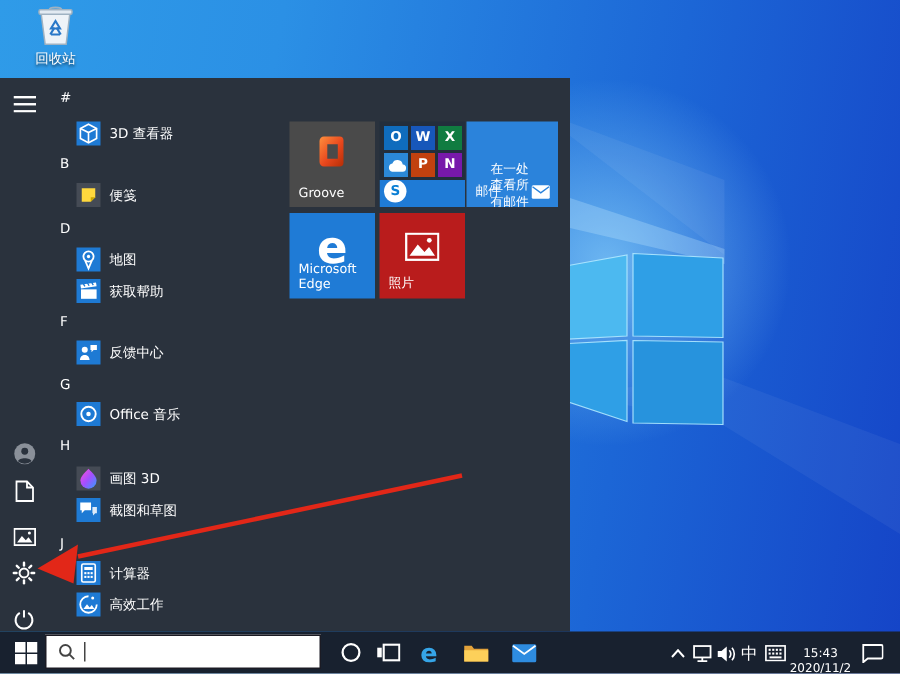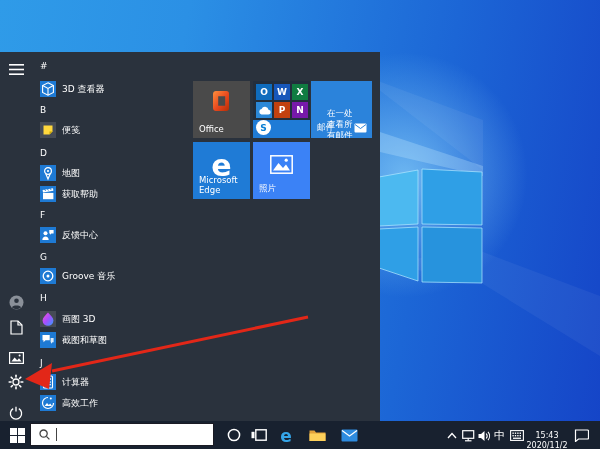--- a/index.html
+++ b/index.html
@@ -13,38 +13,38 @@
 
   
   .recycle{position:absolute;left:14px;top:2px;width:46px;text-align:center;}
   .recycle .ric{width:26px;height:30px;margin:0 auto;}
   .recycle .rlabel{margin-top:1px;font-size:9px;color:#fff;text-shadow:0 1px 2px rgba(0,0,0,.65);}
 
   
   .start-menu{position:absolute;left:0;top:52px;width:380px;height:369px;background:#2a323d;}
   .rail-item{position:absolute;left:7px;width:18px;height:18px;display:flex;align-items:center;justify-content:center;}
   .applist-header{position:absolute;left:40px;font-size:9px;color:#fff;height:12px;line-height:12px;}
-  .app-row{position:absolute;left:40px;display:flex;align-items:center;gap:6px;}
+  .app-row{position:absolute;left:51px;display:flex;align-items:center;gap:6px;}
   .app-ico{width:16px;height:16px;flex:0 0 16px;}
   .app-label{font-size:9px;color:#fff;white-space:nowrap;}
 
   
   .tile-group-title{position:absolute;left:193px;top:52px;font-size:9px;color:#fff;}
   .tile{position:absolute;color:#fff;overflow:hidden;}
   .tile .tlabel{position:absolute;left:6px;bottom:4px;font-size:8.5px;}
   .tile-office{left:193px;top:29px;width:57px;height:57px;background:#4a4a4a;}
   .tile-folder{left:253px;top:29px;width:57px;height:57px;background:#232e3c;}
   .tile-folder .skype-strip{position:absolute;left:0;bottom:0;width:57px;height:18px;background:#1f7bd6;}
   .folder-grid{position:absolute;left:3px;top:3px;width:54px;}
   .mini{position:absolute;width:16px;height:16px;display:flex;align-items:center;justify-content:center;font-size:9px;font-weight:bold;color:#fff;}
   .tile-mail{left:311px;top:29px;width:61px;height:57px;background:#2b83db;}
   .tile-mail .headline{margin-top:27px;font-size:8.5px;line-height:11px;padding:0 16px;}
   .tile-mail .mrow{position:absolute;left:6px;right:5px;bottom:4px;display:flex;align-items:center;justify-content:space-between;font-size:8.5px;}
   .tile-edge{left:193px;top:90px;width:57px;height:57px;background:#1f7bd6;}
-  .tile-photos{left:253px;top:90px;width:57px;height:57px;background:#3b82f6;}
+  .tile-photos{left:253px;top:90px;width:57px;height:57px;background:#b91c1c;}
   .edge-e{position:absolute;left:0;right:0;top:6px;text-align:center;font-size:30px;font-weight:bold;color:#fff;font-family:"DejaVu Sans",sans-serif;}
   .photos-ico{position:absolute;left:17px;top:13px;}
   .office-logo{position:absolute;left:17px;top:9px;}
 
   
   .taskbar{position:absolute;left:0;top:421px;width:600px;height:28px;background:#18212f;display:block;}
   .tb{position:absolute;display:flex;align-items:center;justify-content:center;}
   .search-box{position:absolute;left:30px;top:2px;width:184px;height:23px;background:#fff;border:1px solid #1b1b24;box-sizing:border-box;display:flex;align-items:center;}
   .search-box .mag{margin:0 6px 0 8px;}
   .caret{width:1px;height:13px;background:#444;margin-right:1px;}
@@ -64,20 +64,32 @@
     <polygon points="380,132 483,166 483,176 380,152" fill="rgba(200,238,255,0.28)"></polygon>
     <polygon points="380,262 483,284 600,356 600,296 483,252" fill="rgba(255,255,255,0.05)"></polygon>
     <g stroke="rgba(175,232,255,0.9)" stroke-width="0.8">
       <polygon points="379,177 418,170 418,224 379,226" fill="#4cb9f0"></polygon>
       <polygon points="422,169 482,172 482,225 422,224" fill="#2f9fe6"></polygon>
       <polygon points="379,229 418,227 418,281 379,268" fill="#2f9fe6"></polygon>
       <polygon points="422,227 482,228 482,283 422,282" fill="#2793dd"></polygon>
     </g>
   </svg>
 
+  <div class="recycle">
+    <div class="ric">
+      <svg width="26" height="30" viewBox="0 0 26 30">
+        <path d="M3.5 7.5h19l-2.4 20h-14z" fill="#eef3f8" stroke="#9fb2c2" stroke-width="1"></path>
+        <rect x="2" y="4.5" width="22" height="3" rx="1" fill="#e2eaf2" stroke="#9fb2c2" stroke-width="1"></rect>
+        <path d="M9 4.5c0-2 8-2 8 0" fill="none" stroke="#9fb2c2" stroke-width="1.2"></path>
+        <path d="M13 12l3 5h-6z" fill="none" stroke="#2a78c8" stroke-width="1.4"></path>
+        <path d="M9.5 21l2.8-4.6M16.5 21l-2.8-4.6M10 21h6" fill="none" stroke="#2a78c8" stroke-width="1.4"></path>
+      </svg>
+    </div>
+    <div class="rlabel">回收站</div>
+  </div>
 
   <div class="start-menu">
     <div id="rail">
         <div class="rail-item" style="top: 8px;">
           <svg width="15" height="11" viewBox="0 0 15 11">
             <rect y="0" width="15" height="1.6" fill="#fff"></rect>
             <rect y="4.7" width="15" height="1.6" fill="#fff"></rect>
             <rect y="9.4" width="15" height="1.6" fill="#fff"></rect>
           </svg>
         </div>
@@ -177,21 +189,21 @@
           <span class="app-label">反馈中心</span>
         </div>
         <div class="applist-header" style="top: 199px;">G</div>
         <div class="app-row" style="top: 216px;">
           <div class="app-ico" style="background: rgb(30, 122, 212);">
             <svg width="16" height="16" viewBox="0 0 16 16">
               <circle cx="8" cy="8" r="4.8" fill="none" stroke="#fff" stroke-width="1.3"></circle>
               <circle cx="8" cy="8" r="1.5" fill="#fff"></circle>
             </svg>
           </div>
-          <span class="app-label">Groove 音乐</span>
+          <span class="app-label">Office 音乐</span>
         </div>
         <div class="applist-header" style="top: 240px;">H</div>
         <div class="app-row" style="top: 259px;">
           <div class="app-ico" style="background: rgb(69, 75, 85);">
             <svg width="16" height="16" viewBox="0 0 16 16">
               <defs>
                 <linearGradient id="p3d" x1="0" y1="0" x2="1" y2="1">
                   <stop offset="0" stop-color="#ff4fd8"></stop>
                   <stop offset=".5" stop-color="#a44fff"></stop>
                   <stop offset="1" stop-color="#2fa0ff"></stop>
@@ -247,21 +259,21 @@
       <svg class="office-logo" width="22" height="22" viewBox="0 0 22 22">
         <defs>
             <linearGradient id="og" x1="0" y1="0" x2="1" y2="1">
           <stop offset="0" stop-color="#ff8f3d"></stop>
               <stop offset=".55" stop-color="#e8471d"></stop>
               <stop offset="1" stop-color="#b52e06"></stop>
         </linearGradient>
           </defs>
         <path fill-rule="evenodd" fill="url(#og)" d="M6 1h10.5c1.6 0 2.5 1 2.5 2.5v15c0 1.5-.9 2.5-2.5 2.5H6c-1.6 0-3-1.2-3-3V4c0-1.8 1.4-3 3-3zm2.2 5.2v9.6h7V6.2z"></path>
       </svg>
-      <span class="tlabel">Office</span>
+      <span class="tlabel">Groove</span>
     </div>
 
     <div class="tile tile-folder">
       <div class="skype-strip"></div>
       <div class="folder-grid" id="folder-grid">
           <div class="mini" style="left: 0px; top: 0px; background: rgb(15, 108, 189);">O</div>
           <div class="mini" style="left: 18px; top: 0px; background: rgb(23, 87, 186);">W</div>
           <div class="mini" style="left: 36px; top: 0px; background: rgb(16, 124, 65);">X</div>
           <div class="mini" style="left: 0px; top: 18px; background: rgb(43, 136, 216);">
             <svg width="13" height="9" viewBox="0 0 13 9">

